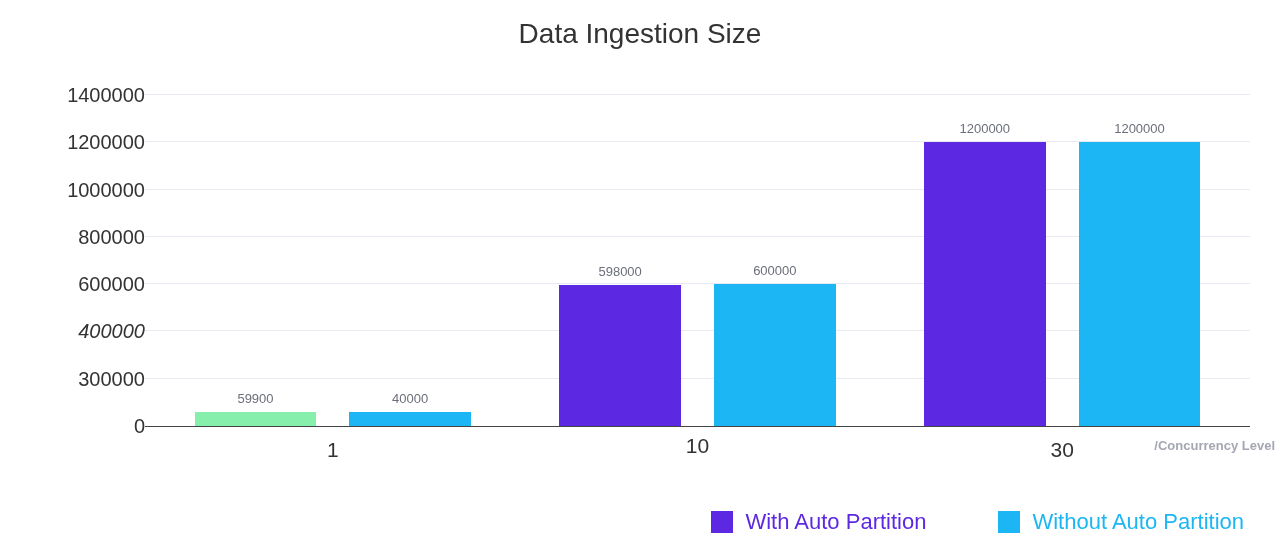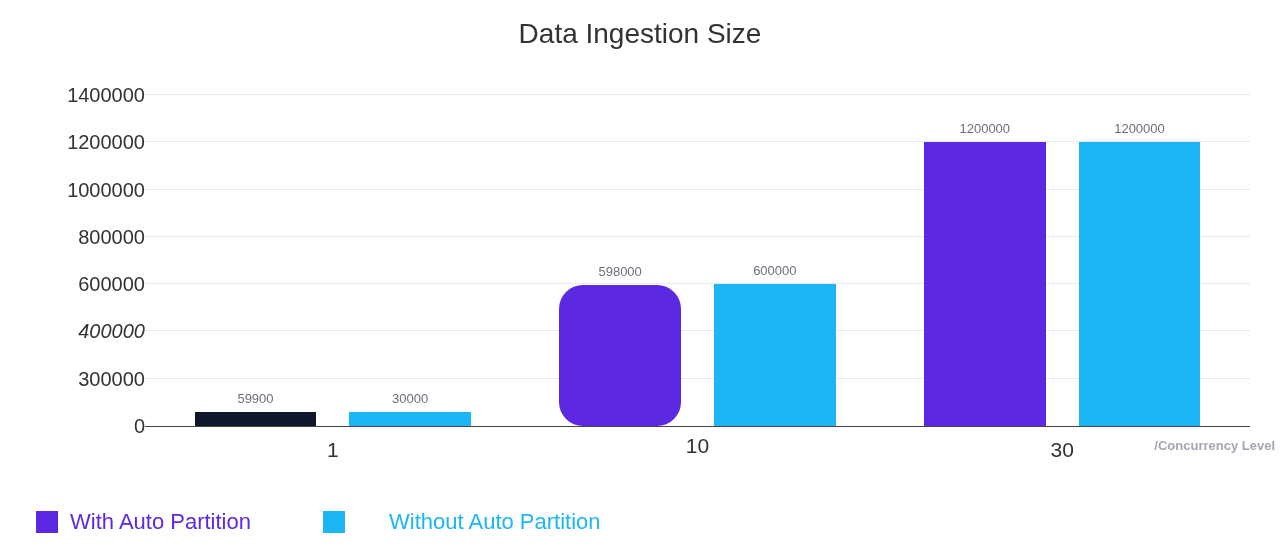--- a/index.html
+++ b/index.html
@@ -80,21 +80,21 @@
     margin-bottom: 6px;
     font-size: 13px;
     color: #6b6f7a;
     white-space: nowrap;
   }
   .legend {
     position: absolute;
     left: 0;
     right: 0;
     bottom: 20px;
-    text-align: left;
+    text-align: right;
   }
   .legend-item {
     display: inline-flex;
     align-items: center;
     margin: 0 36px;
     font-size: 22px;
   }
   .legend-swatch {
     width: 22px;
     height: 22px;
@@ -119,42 +119,42 @@
       <div class="y-label" style="bottom: 42.8571%; transform: translateY(50%);">600000</div>
       <div class="grid-line" style="bottom: 57.1429%;"></div>
       <div class="y-label" style="bottom: 57.1429%; transform: translateY(50%);">800000</div>
       <div class="grid-line" style="bottom: 71.4286%;"></div>
       <div class="y-label" style="bottom: 71.4286%; transform: translateY(50%);">1000000</div>
       <div class="grid-line" style="bottom: 85.7143%;"></div>
       <div class="y-label" style="bottom: 85.7143%; transform: translateY(50%);">1200000</div>
       <div class="grid-line" style="bottom: 100%;"></div>
       <div class="y-label" style="bottom: 100%; transform: translateY(50%);">1400000</div>
       <div class="x-label" style="left: 17%;">1</div>
-      <div class="bar" style="left: 4.5%; width: 11%; height: 4.27857%; background: #0f172a;">
+      <div class="bar" style="left: 4.5%; width: 11%; height: 4.27857%; background: #86efac;">
         <div class="val-label">59900</div>
       </div>
       <div class="bar" style="left: 18.5%; width: 11%; height: 4.28571%; background: rgb(28, 182, 244);">
-        <div class="val-label">30000</div>
+        <div class="val-label">40000</div>
       </div>
       <div class="x-label" style="left: 50%; margin-top: 8px;">10</div>
-      <div class="bar" style="left: 37.5%; width: 11%; height: 42.7143%; background: rgb(93, 40, 226); border-radius: 24px;">
+      <div class="bar" style="left: 37.5%; width: 11%; height: 42.7143%; background: rgb(93, 40, 226);">
         <div class="val-label">598000</div>
       </div>
       <div class="bar" style="left: 51.5%; width: 11%; height: 42.8571%; background: rgb(28, 182, 244);">
         <div class="val-label">600000</div>
       </div>
       <div class="x-label" style="left: 83%;">30</div>
       <div class="bar" style="left: 70.5%; width: 11%; height: 85.7143%; background: rgb(93, 40, 226);">
         <div class="val-label">1200000</div>
       </div>
       <div class="bar" style="left: 84.5%; width: 11%; height: 85.7143%; background: rgb(28, 182, 244);">
         <div class="val-label">1200000</div>
       </div>
     </div>
 
   <div class="legend" id="legend"><span class="legend-item" style="color: rgb(93, 40, 226);">
         <span class="legend-swatch" style="background: rgb(93, 40, 226);"></span>
         <span>With Auto Partition</span>
-      </span><span class="legend-item" style="color: rgb(28, 182, 244); gap: 32px;">
+      </span><span class="legend-item" style="color: rgb(28, 182, 244);">
         <span class="legend-swatch" style="background: rgb(28, 182, 244);"></span>
         <span>Without Auto Partition</span>
       </span></div>
 </div>
 
 </body></html>

